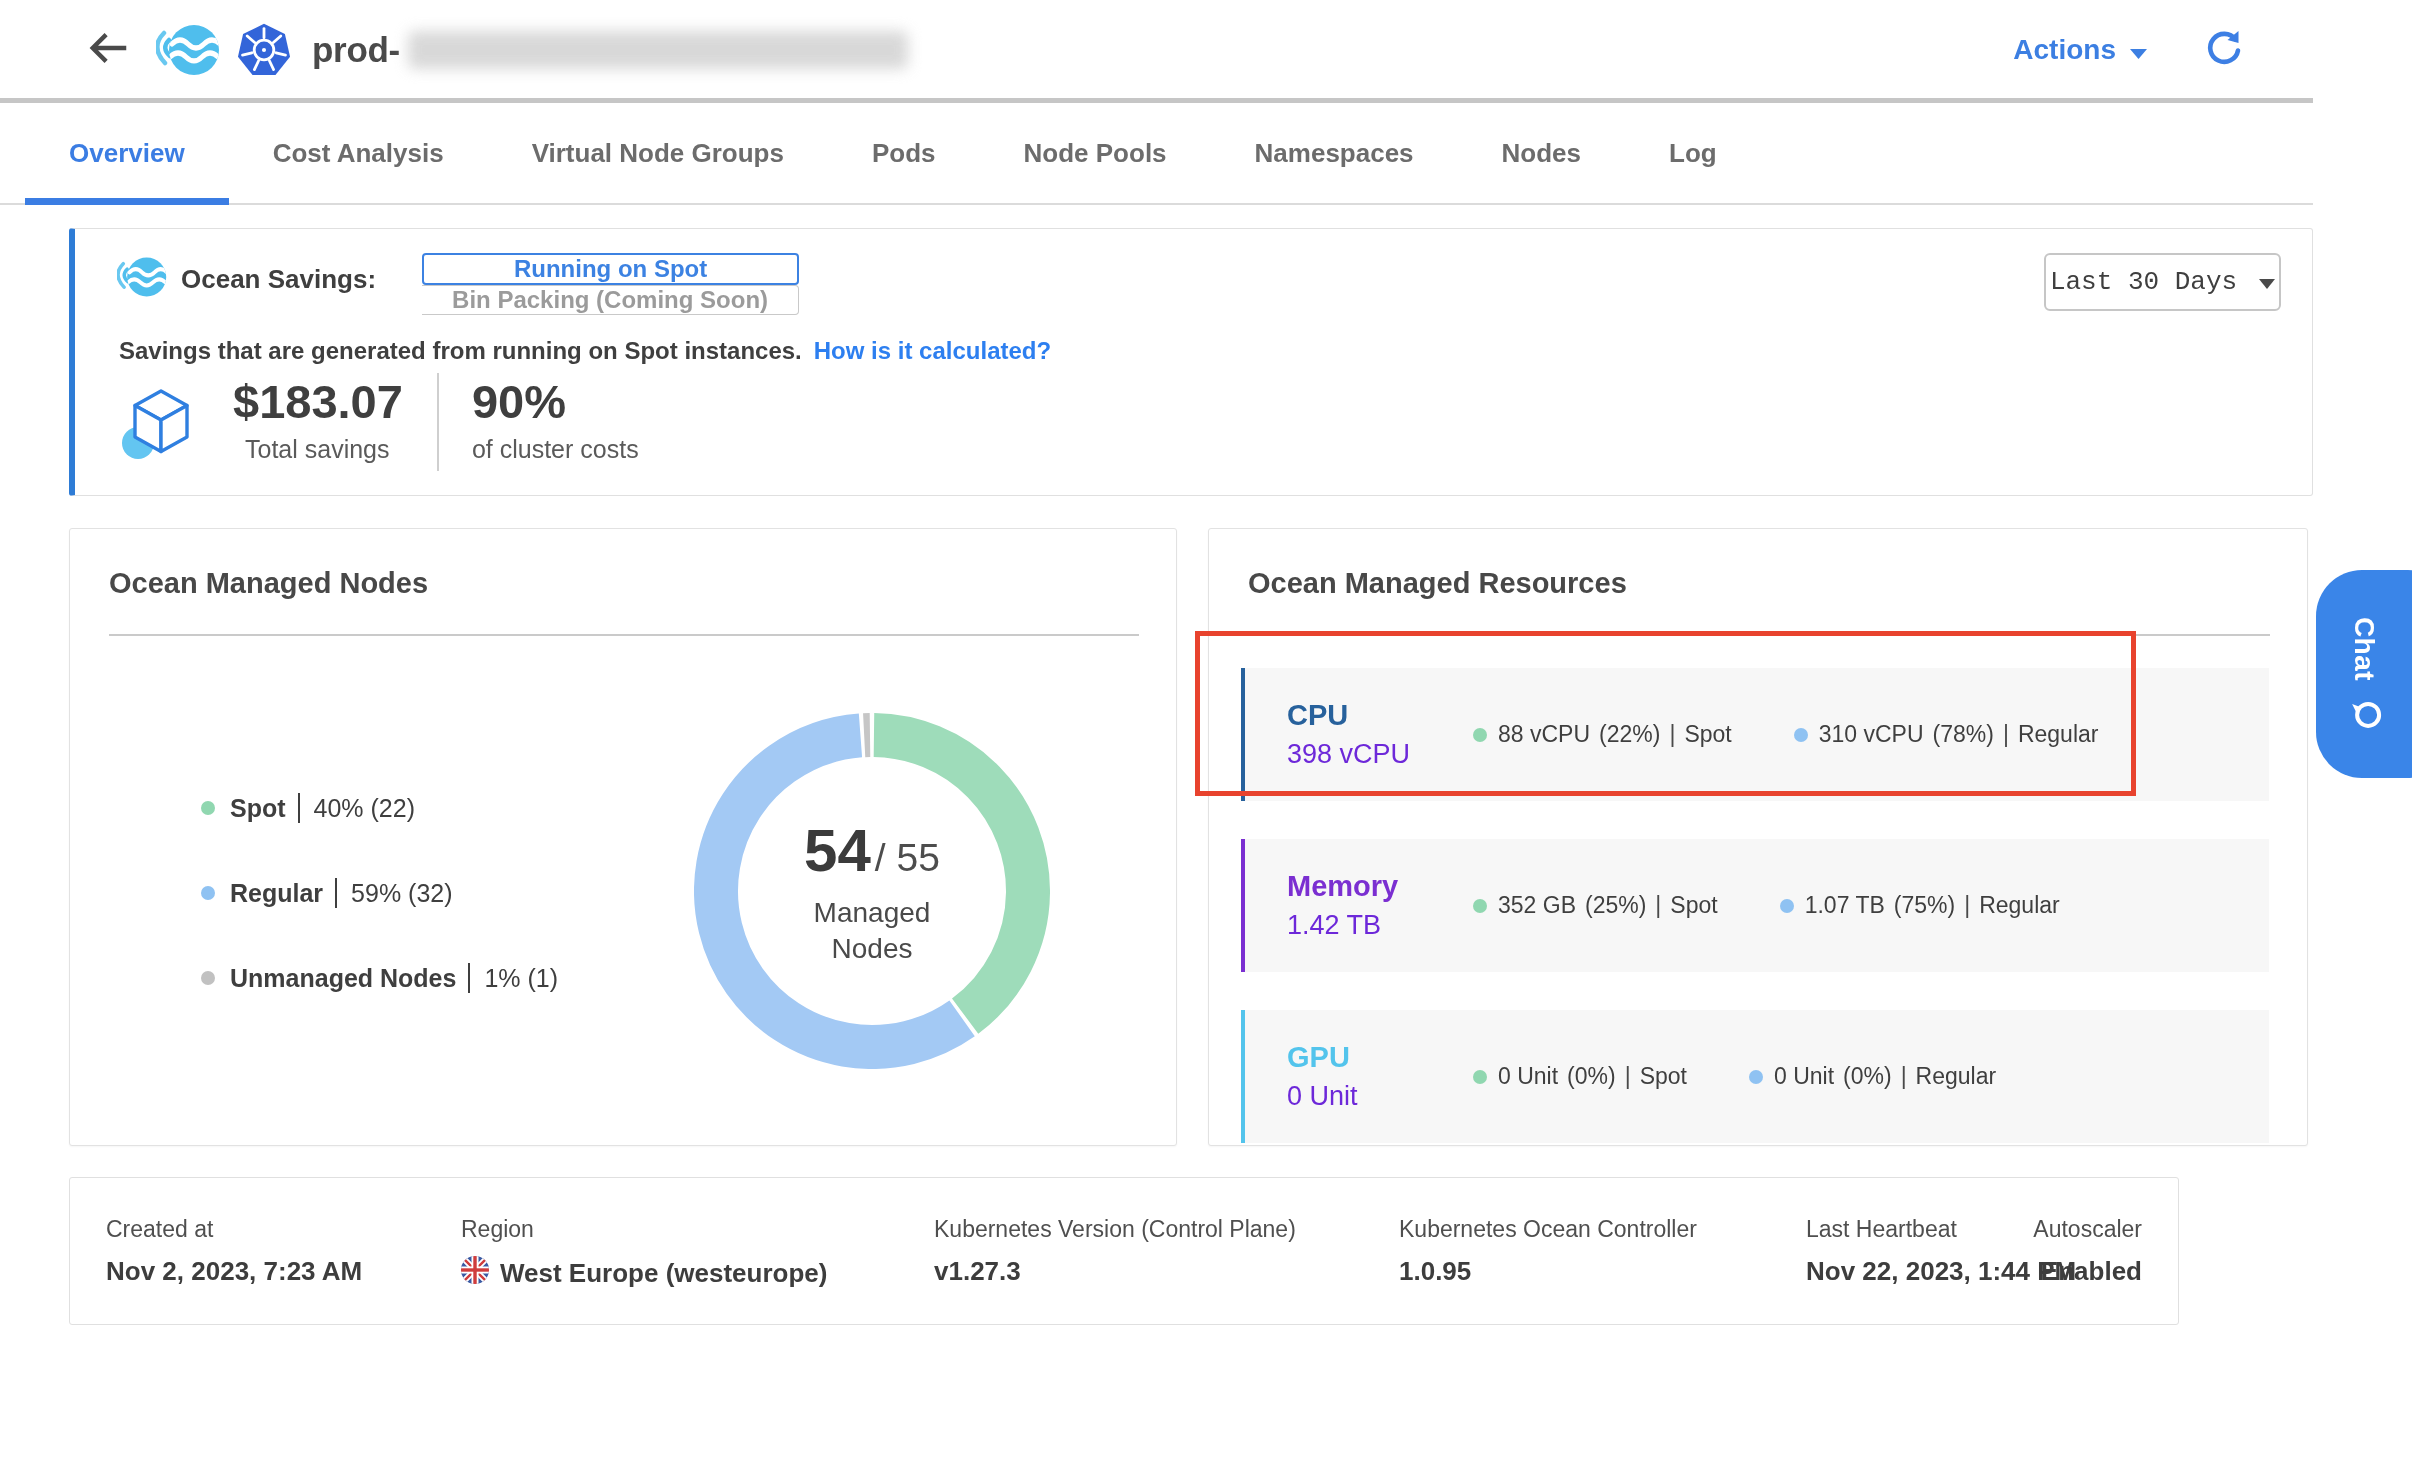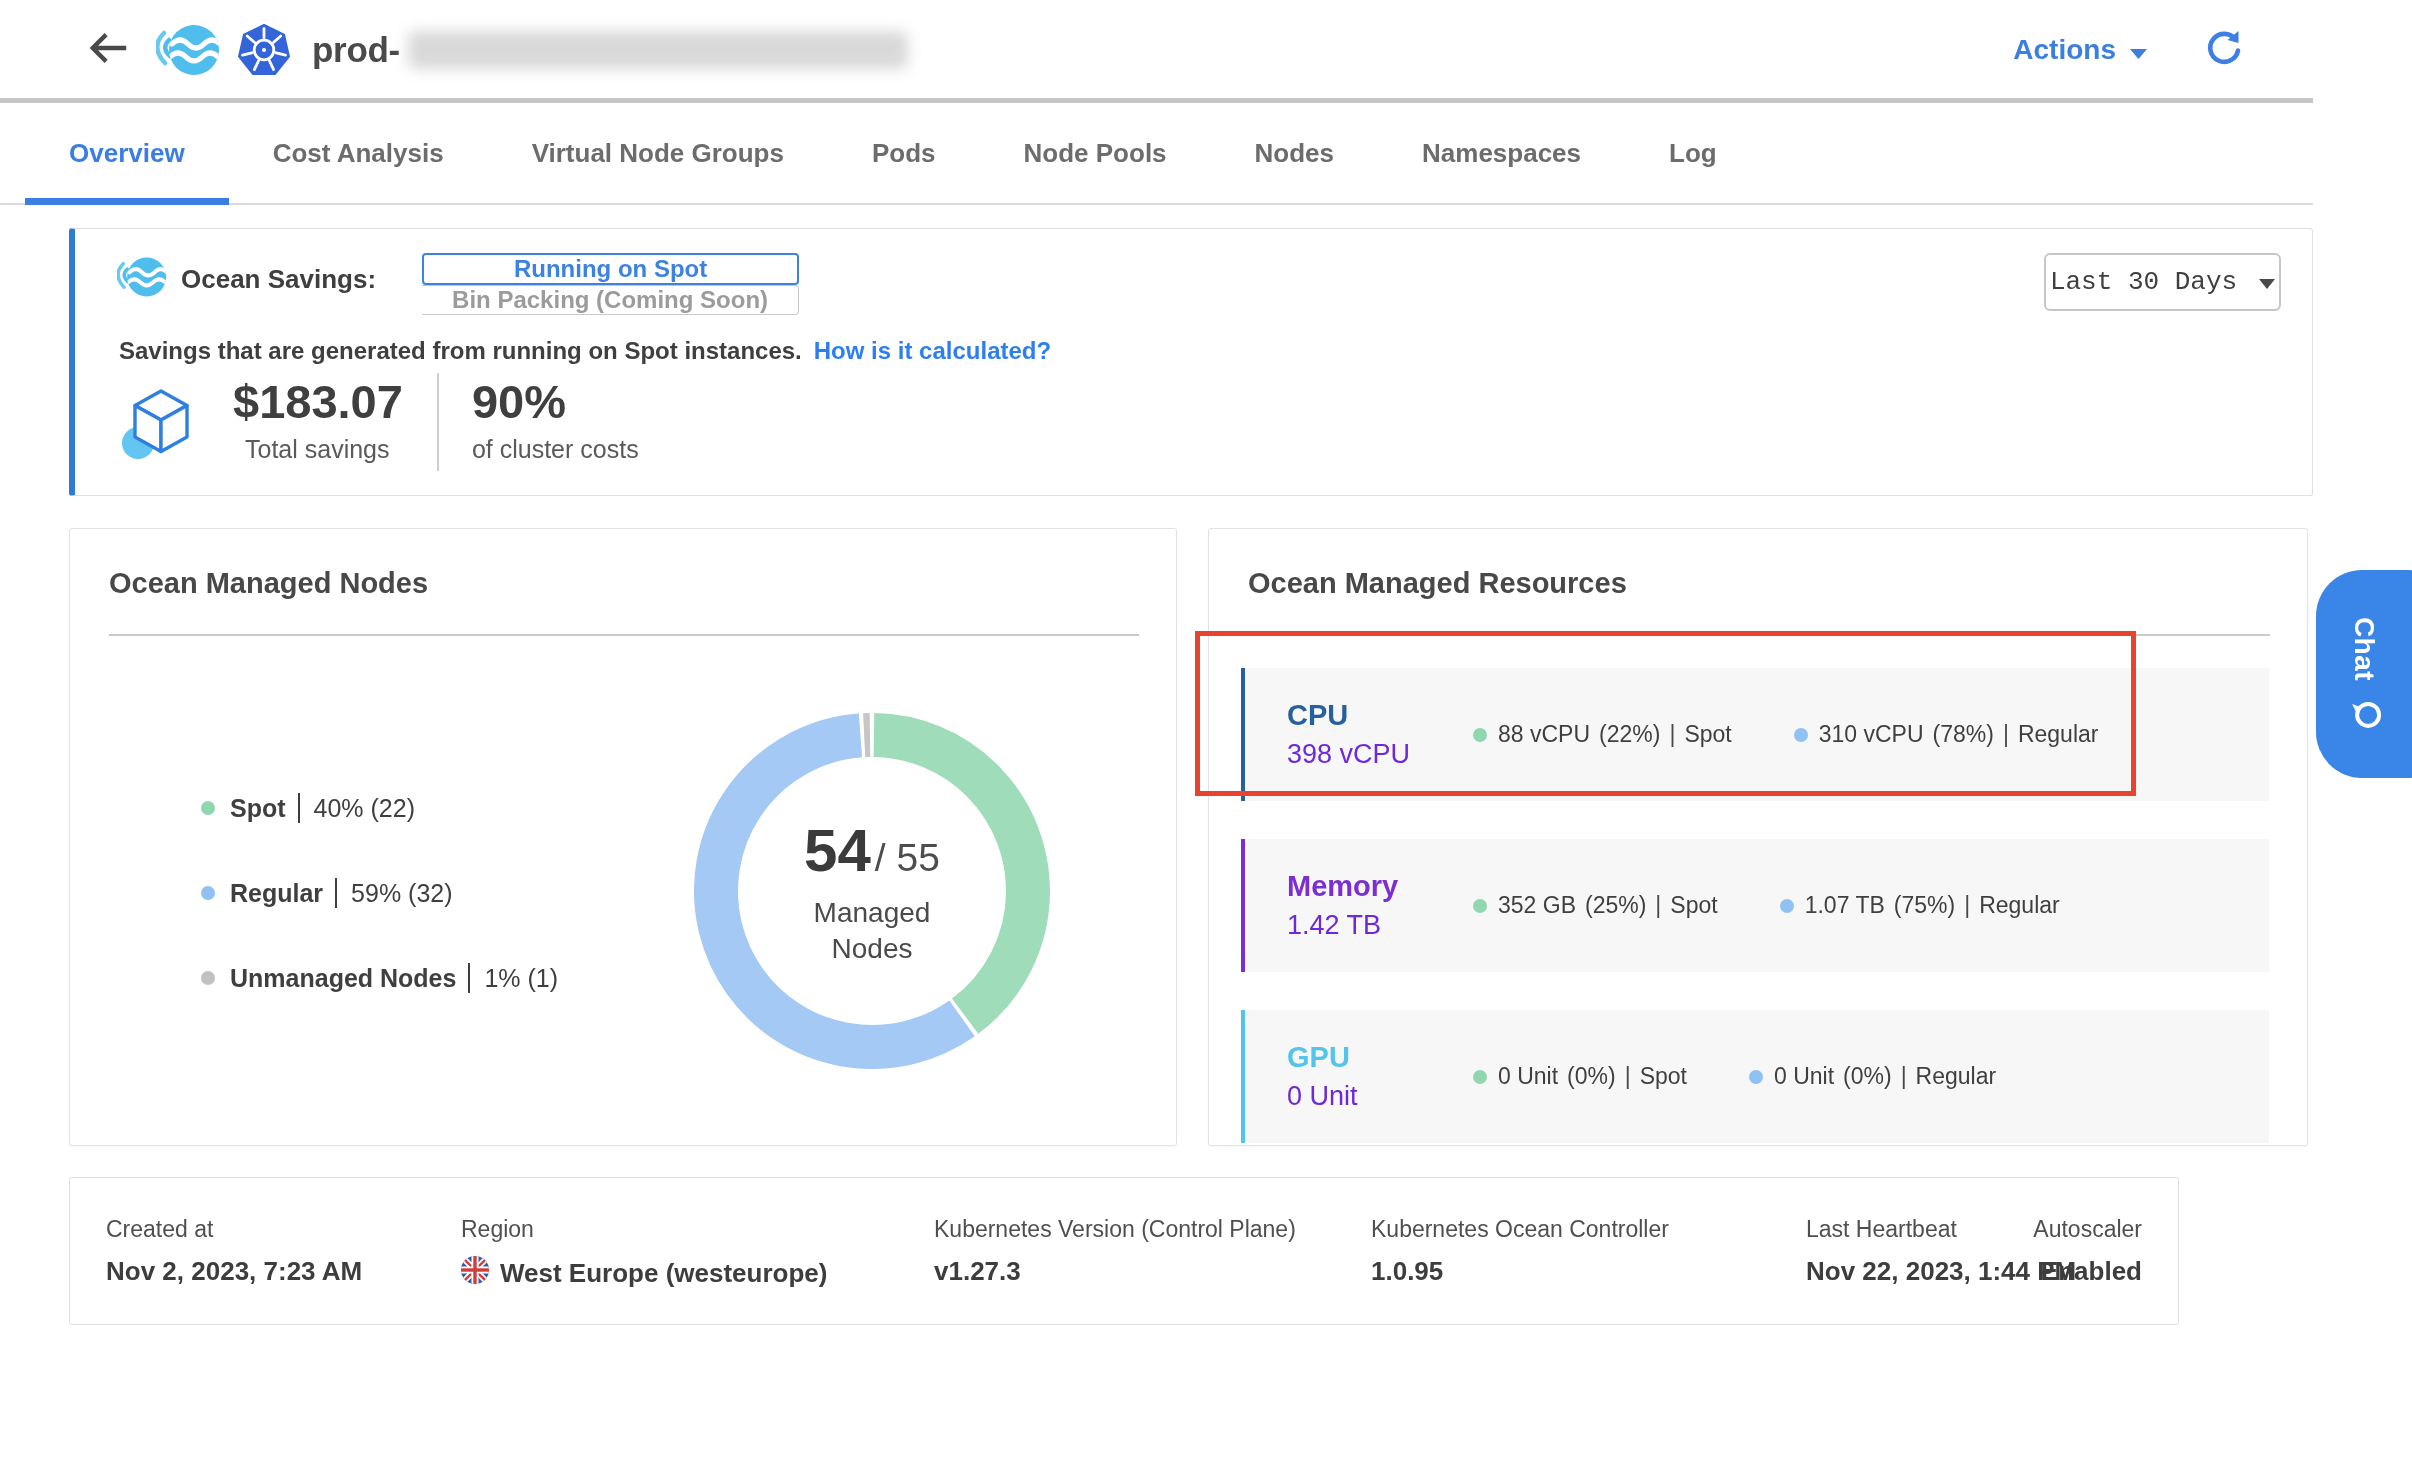--- a/index.html
+++ b/index.html
@@ -178,24 +178,24 @@
     <div class="tab">
         <span>Virtual Node Groups</span>
       </div>
     <div class="tab">
         <span>Pods</span>
       </div>
     <div class="tab">
         <span>Node Pools</span>
       </div>
     <div class="tab">
+        <span>Namespaces</span>
+      </div>
+    <div class="tab">
         <span>Nodes</span>
-      </div>
-    <div class="tab">
-        <span>Namespaces</span>
       </div>
     <div class="tab">
         <span>Log</span>
       </div>
   </div>
 
   <div class="savings-card">
     <div class="savings-row1">
       <span>
         <svg width="50" height="44" viewBox="0 0 64 54">
@@ -396,21 +396,21 @@
             </g>
           </svg>
         </span>
         <span>West Europe (westeurope)</span>
       </div>
     </div>
     <div class="detail-col" style="left:864px">
       <div class="detail-label">Kubernetes Version (Control Plane)</div>
       <div class="detail-value">v1.27.3</div>
     </div>
-    <div class="detail-col" style="left:1301px">
+    <div class="detail-col" style="left:1329px">
       <div class="detail-label">Kubernetes Ocean Controller</div>
       <div class="detail-value">1.0.95</div>
     </div>
     <div class="detail-col" style="left:1736px">
       <div class="detail-label">Last Heartbeat</div>
       <div class="detail-value">Nov 22, 2023, 1:44 PM</div>
     </div>
     <div class="detail-col right">
       <div class="detail-label">Autoscaler</div>
       <div class="detail-value">Enabled</div>

